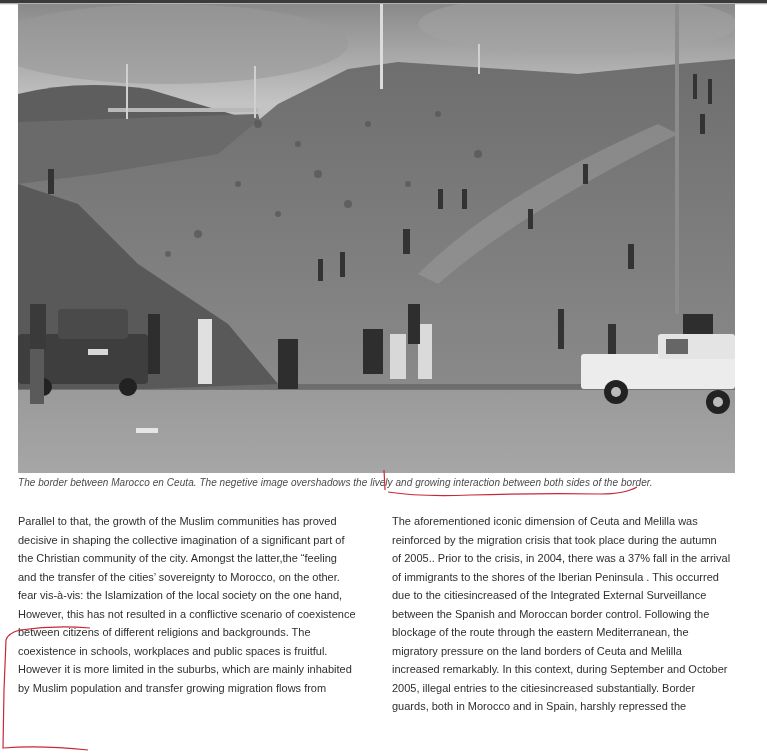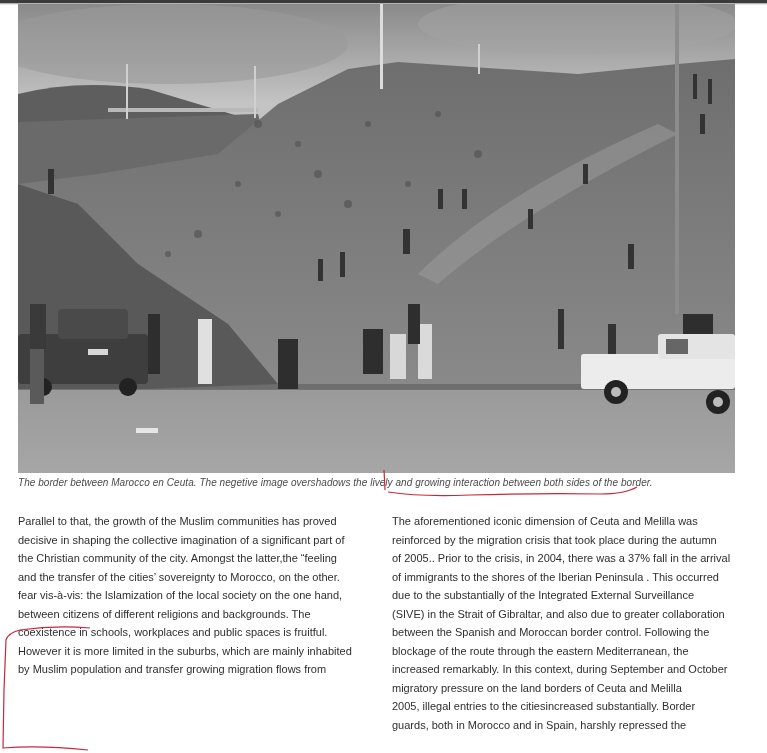--- a/index.html
+++ b/index.html
@@ -152,37 +152,37 @@
 </div>
 
 <div class="caption">The border between Marocco en Ceuta. The negetive image overshadows the lively and growing interaction between both sides of the border.</div>
 
 <div class="column col-left">
   <span class="line">Parallel to that, the growth of the Muslim communities has proved</span>
   <span class="line">decisive in shaping the collective imagination of a significant part of</span>
   <span class="line">the Christian community of the city. Amongst the latter,the “feeling</span>
   <span class="line">and the transfer of the cities’ sovereignty to Morocco, on the other.</span>
   <span class="line">fear vis-à-vis: the Islamization of the local society on the one hand,</span>
+  <span class="line">However, this has not resulted in a conflictive scenario of coexistence</span>
   <span class="line">between citizens of different religions and backgrounds. The</span>
   <span class="line">coexistence in schools, workplaces and public spaces is fruitful.</span>
   <span class="line">However it is more limited in the suburbs, which are mainly inhabited</span>
   <span class="line">by Muslim population and transfer growing migration flows from</span>
 </div>
 
 <div class="column col-right">
   <span class="line">The aforementioned iconic dimension of Ceuta and Melilla was</span>
   <span class="line">reinforced by the migration crisis that took place during the autumn</span>
   <span class="line">of 2005.. Prior to the crisis, in 2004, there was a 37% fall in the arrival</span>
   <span class="line">of immigrants to the shores of the Iberian Peninsula . This occurred</span>
-  <span class="line">due to the substantially of the Integrated External Surveillance</span>
-  <span class="line">(SIVE) in the Strait of Gibraltar, and also due to greater collaboration</span>
+  <span class="line">due to the citiesincreased of the Integrated External Surveillance</span>
   <span class="line">between the Spanish and Moroccan border control. Following the</span>
   <span class="line">blockage of the route through the eastern Mediterranean, the</span>
+  <span class="line">migratory pressure on the land borders of Ceuta and Melilla</span>
   <span class="line">increased remarkably. In this context, during September and October</span>
-  <span class="line">migratory pressure on the land borders of Ceuta and Melilla</span>
   <span class="line">2005, illegal entries to the citiesincreased substantially. Border</span>
   <span class="line">guards, both in Morocco and in Spain, harshly repressed the</span>
 </div>
 
 <svg class="annot" width="767" height="753" viewBox="0 0 767 753">
 
   <path d="M384 470 L385 490" stroke="#c8283a" stroke-width="1.2" fill="none"></path>
   <path d="M388 492 Q420 497 470 495 Q540 493 600 494 Q625 494 637 487" stroke="#c8283a" stroke-width="1.2" fill="none"></path>
 
   <path d="M90 628 Q55 625 20 630 Q8 633 6 640 L4 690 L3 748 Q40 745 88 750" stroke="#c8283a" stroke-width="1.2" fill="none"></path>

